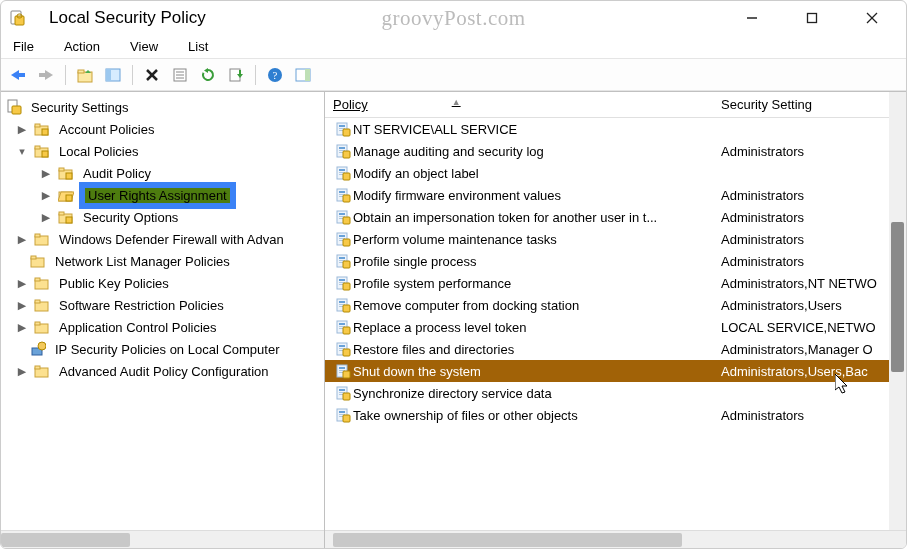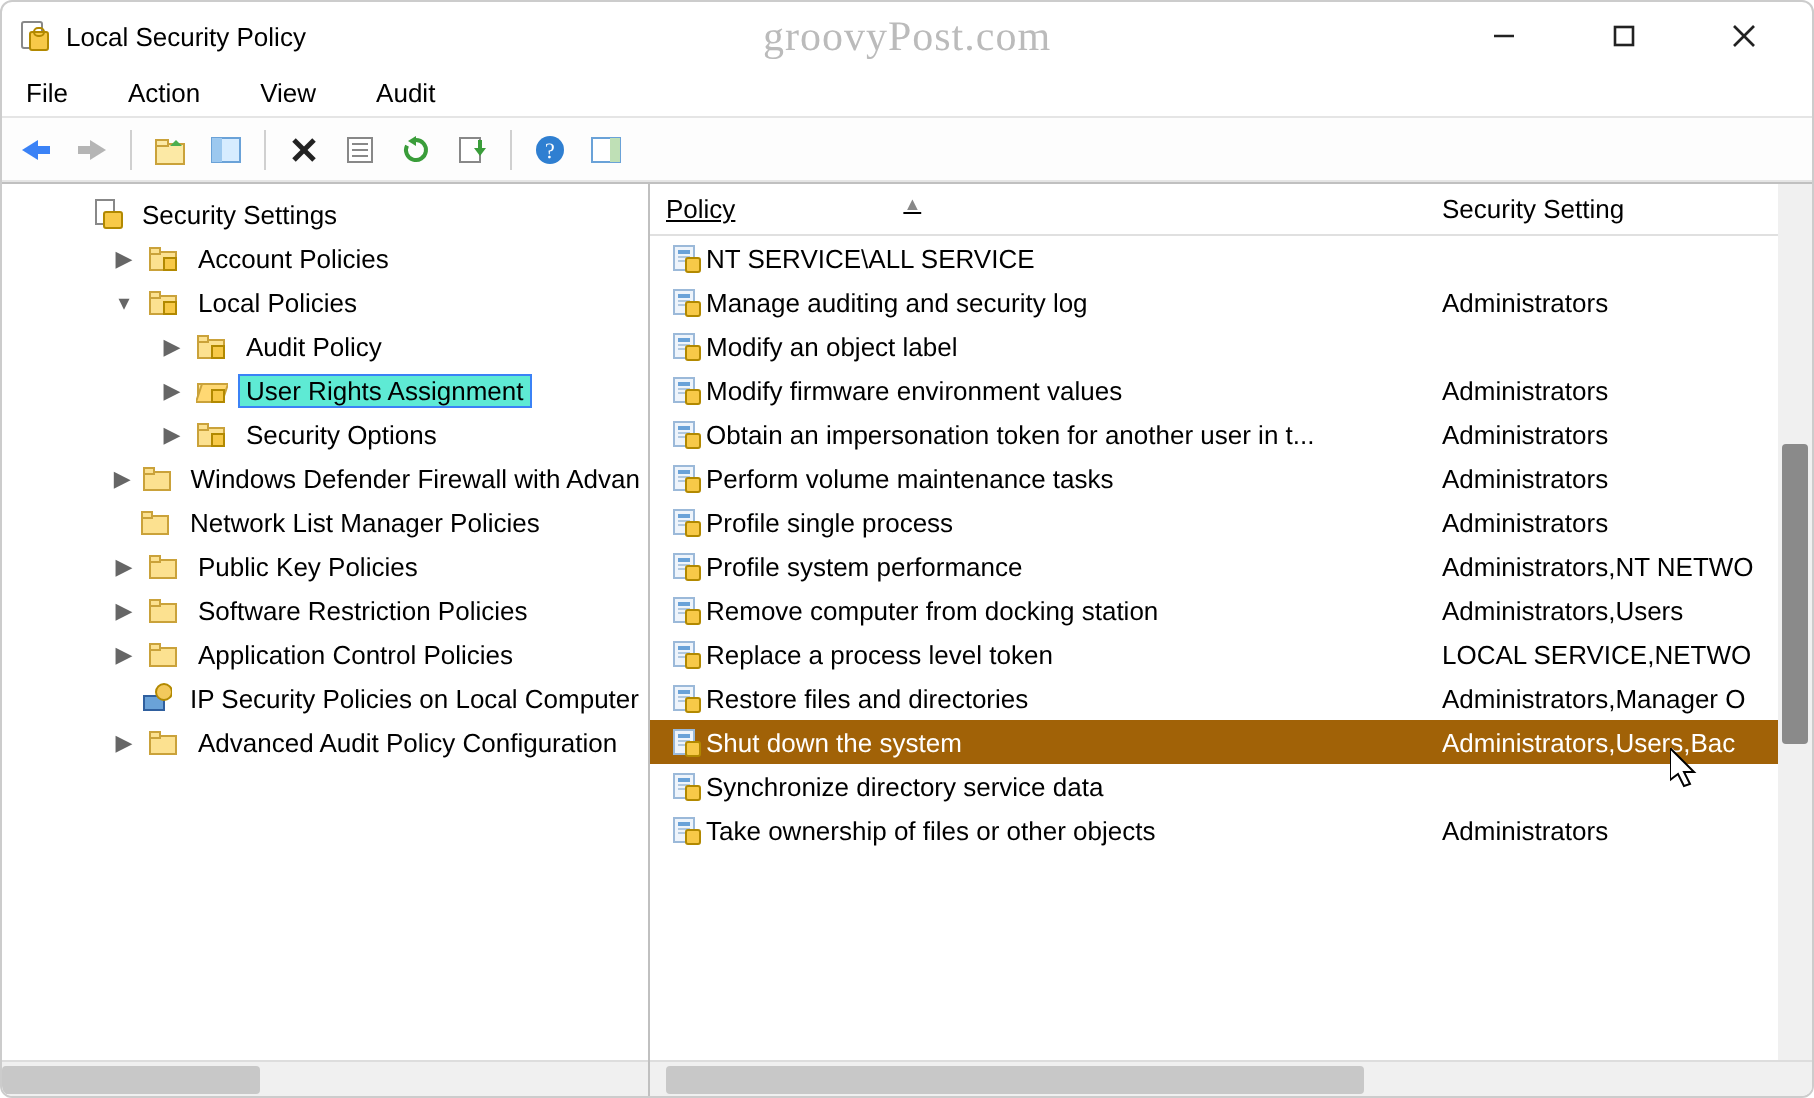--- a/index.html
+++ b/index.html
@@ -1,37 +1,37 @@
 <!DOCTYPE html>
 <html><head>
 <meta charset="utf-8">
 <style>
   * { box-sizing: border-box; }
   html, body { margin: 0; padding: 0; }
   body { font-family: "Segoe UI", Tahoma, sans-serif; font-size: 13px; color: #000; background: #fff; width: 907px; height: 549px; overflow: hidden; }
   .window { width: 907px; height: 549px; border: 1px solid #ccc; display: flex; flex-direction: column; background: #fff; border-radius: 6px; overflow: hidden; }
   .titlebar { height: 34px; display: flex; align-items: center; padding: 0 8px; position: relative; }
   .titlebar .app-icon { width: 16px; height: 16px; margin-right: 8px; }
-  .titlebar .title { font-size: 13px; }
+  .titlebar .title { font-size: 17px; margin-left: 16px; }
   .watermark { position: absolute; left: 50%; transform: translateX(-50%); font-family: Georgia, serif; font-size: 21px; color: #bbb; letter-spacing: 0.5px; }
   .wincontrols { margin-left: auto; display: flex; gap: 24px; padding-right: 8px; }
   .wincontrols div { width: 36px; height: 28px; display: flex; align-items: center; justify-content: center; }
   .menubar { height: 24px; display: flex; align-items: center; padding: 0 6px; gap: 18px; font-size: 13px; border-bottom: 1px solid #e5e5e5; }
   .menubar span { padding: 2px 6px; }
   .toolbar { height: 32px; display: flex; align-items: center; padding: 0 4px; gap: 2px; border-bottom: 1px solid #e5e5e5; background: #fdfdfd; }
   .toolbar .sep { width: 1px; height: 20px; background: #d0d0d0; margin: 0 4px; }
   .tbtn { width: 26px; height: 26px; display: flex; align-items: center; justify-content: center; border: 1px solid transparent; }
   .content { flex: 1; display: flex; border-top: 1px solid #c0c0c0; overflow: hidden; }
   .treepane { width: 324px; border-right: 1px solid #c0c0c0; overflow: hidden; display: flex; flex-direction: column; position: relative; }
-  .tree { flex: 1; overflow: auto; padding: 4px 0 4px 4px; white-space: nowrap; margin-left: 40px; }
+  .tree { flex: 1; overflow: auto; padding: 4px 0 4px 4px; white-space: nowrap; }
   .tree-row { display: flex; align-items: center; height: 22px; gap: 4px; }
   .tree-row .exp { width: 14px; text-align: center; color: #666; font-size: 11px; }
   .tree-row .nic { width: 18px; display:flex; align-items:center; justify-content:center; }
   .tree-row .lbl { padding: 1px 4px; }
-  .tree-row.selected .lbl { background: #5eead4; border: 1px solid #3b82f6; padding: 0 3px; }
+  .tree-row.selected .lbl { background: #4d7c0f; border: 6px solid #3b82f6; padding: 0 3px; }
   .hscroll { height: 18px; background: #f0f0f0; border-top: 1px solid #ddd; position: relative; }
   .hscroll::before { content: ""; position: absolute; left: 0; top: 2px; height: 14px; width: 40%; background: #c8c8c8; border-radius: 2px; }
   .listpane { flex: 1; display: flex; flex-direction: column; overflow: hidden; position: relative; }
   .listhdr { height: 26px; display: flex; align-items: center; border-bottom: 1px solid #e0e0e0; font-size: 13px; padding-left: 8px; }
   .col-policy { width: 388px; display:flex; align-items:flex-start; gap: 4px; text-decoration: underline; }
   .col-set { flex: 1; }
   .sorticon { font-size: 9px; color: #888; margin-left: 80px; }
   .list { flex: 1; overflow-y: hidden; overflow-x: hidden; position: relative; }
   .lrow { display: flex; align-items: center; height: 22px; padding-left: 8px; }
   .lrow .picon { width: 20px; display:flex; align-items:center; justify-content:center; }
@@ -76,21 +76,21 @@
             <line x1="11" y1="1" x2="1" y2="11" stroke="#222" stroke-width="1.3"></line>
           </svg>
         </div>
     </div>
   </div>
 
   <div class="menubar">
     <span>File</span>
     <span>Action</span>
     <span>View</span>
-    <span>Audit</span>
+    <span>List</span>
   </div>
 
   <div class="toolbar">
     <div class="tbtn">
         <svg width="18" height="14">
           <polygon points="10,2 10,12 2,7" fill="#3b82f6"></polygon>
           <rect x="9" y="5" width="7" height="4" fill="#3b82f6"></rect>
         </svg>
       </div>
     <div class="tbtn">

